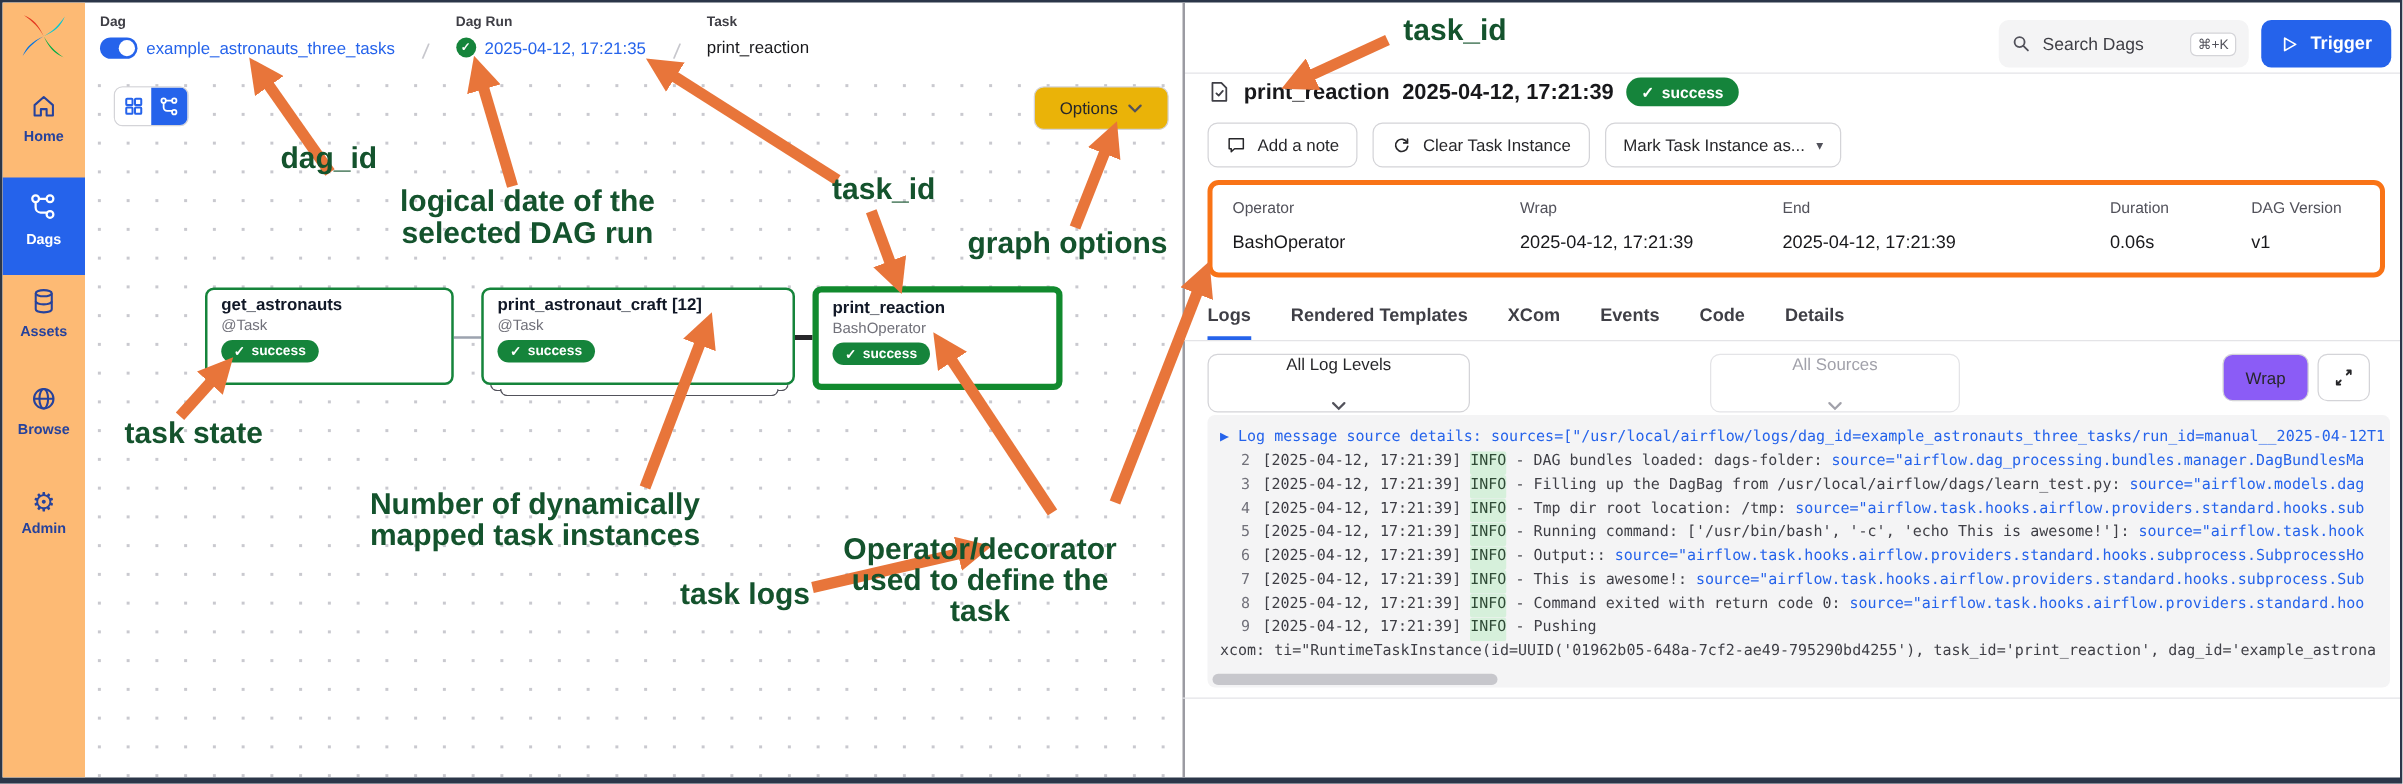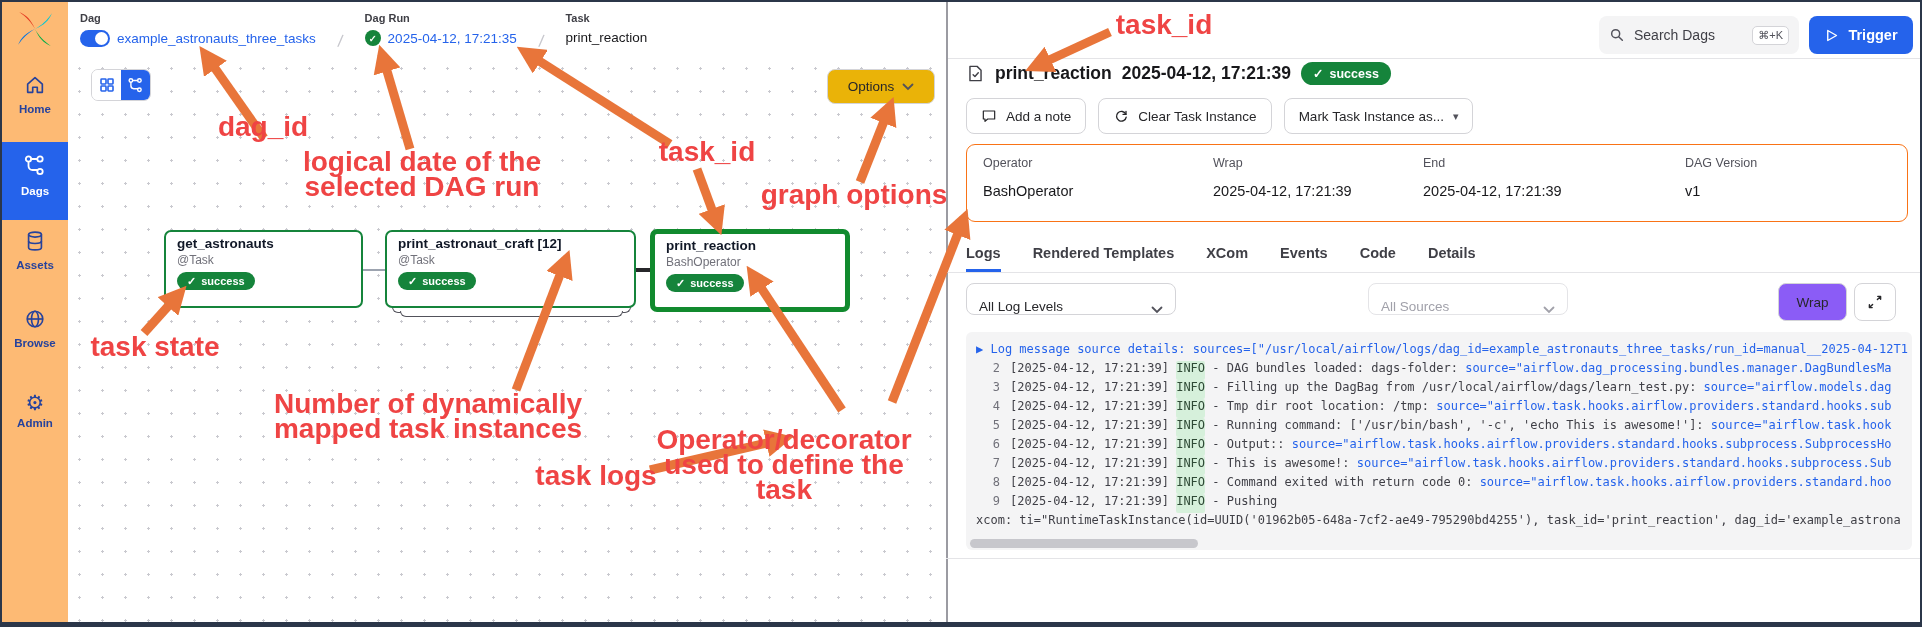--- a/index.html
+++ b/index.html
@@ -44,41 +44,41 @@
   .search{position:absolute;left:1597px;top:14px;width:200px;height:38px;background:#f4f4f5;border-radius:8px;display:flex;align-items:center;gap:9px;padding:0 10px;box-sizing:border-box;z-index:6;}
   .search .stext{font-size:14px;color:#3f3f46;flex:1;}
   .kbd{font-size:11px;color:#52525b;border:1px solid #d4d4d8;background:#fff;border-radius:5px;padding:2px 5px;}
   .trigger{position:absolute;left:1807px;top:14px;width:104px;height:38px;background:#2563eb;border-radius:8px;color:#fff;font-size:14.5px;font-weight:600;display:flex;align-items:center;justify-content:center;gap:9px;z-index:6;}
   
   .phead{position:absolute;left:964px;top:60px;display:flex;align-items:center;gap:10px;z-index:6;}
   .ptitle,.ptime{font-size:17.5px;font-weight:700;color:#18181b;}
   .bigpill{display:inline-flex;align-items:center;gap:6px;background:#15843b;color:#fff;border-radius:999px;font-size:12.5px;font-weight:700;padding:4px 12px;}
   .actions{position:absolute;left:964px;top:96px;display:flex;gap:12px;z-index:6;}
   .abtn{height:34px;border:1px solid #d4d4d8;border-radius:8px;background:#fff;display:flex;align-items:center;gap:9px;padding:0 14px;font-size:13.5px;color:#27272a;}
-  .metacard{position:absolute;left:964px;top:142px;width:942px;height:78px;border:1px solid #f97316;border-radius:9px;display:flex;padding:11px 0 0 16px;box-sizing:border-box;z-index:6;}
+  .metacard{position:absolute;left:964px;top:142px;width:942px;height:78px;border:4px solid #f97316;border-radius:9px;display:flex;padding:11px 0 0 16px;box-sizing:border-box;z-index:6;}
   .mcol .mlabel{font-size:12.5px;color:#52525b;}
   .mcol .mval{font-size:14.5px;color:#18181b;margin-top:13px;}
   .tabs{position:absolute;left:944px;top:238px;width:978px;height:33px;border-bottom:1px solid #e4e4e7;display:flex;align-items:flex-end;gap:32px;padding-left:20px;box-sizing:border-box;z-index:6;}
   .tab{font-size:14.5px;font-weight:600;color:#3f3f46;padding-bottom:8px;border-bottom:3px solid transparent;}
   .tab.active{border-bottom-color:#2563eb;}
-  .select{position:absolute;height:32px;border:1px solid #d4d4d8;border-radius:8px;background:#fff;display:flex;align-items:flex-end;justify-content:space-between;padding:0 12px;font-size:13.5px;color:#27272a;box-sizing:border-box;z-index:6;}
+  .select{position:absolute;height:47px;border:1px solid #d4d4d8;border-radius:8px;background:#fff;display:flex;align-items:center;justify-content:space-between;padding:0 12px;font-size:13.5px;color:#27272a;box-sizing:border-box;z-index:6;flex-direction:column;}
   .select.muted{color:#a1a1aa;border-color:#e4e4e7;}
   .wrapbtn{position:absolute;left:1776px;top:281px;width:67px;height:36px;border:1px solid #d4d4d8;border-radius:8px;background:#8b5cf6;font-size:13.5px;color:#27272a;display:flex;align-items:center;justify-content:center;z-index:6;}
   .expandbtn{position:absolute;left:1852px;top:281px;width:40px;height:36px;border:1px solid #d4d4d8;border-radius:8px;background:#fff;display:flex;align-items:center;justify-content:center;z-index:6;}
   
   .logbox{position:absolute;left:964px;top:330px;width:946px;height:218px;background:#f4f4f5;border-radius:6px;padding:10px 0 0 10px;box-sizing:border-box;overflow:hidden;z-index:6;}
   .logline{display:flex;white-space:pre;overflow:hidden;height:19px;font-family:"DejaVu Sans Mono",monospace;font-size:12px;}
   .lognum{width:24px;text-align:right;margin-right:10px;color:#71717a;flex-shrink:0;}
   .seg-d{color:#3f3f46;}
   .seg-b{color:#2563eb;}
   .seg-i{background:#d6f0db;color:#2f4a36;border-radius:2px;}
   .hthumb{position:absolute;left:968px;top:537px;width:228px;height:9px;border-radius:5px;background:#c7c7cc;z-index:7;}
   .logbottomline{position:absolute;left:944px;top:556px;width:978px;height:1px;background:#e4e4e7;z-index:6;}
   
-  .ann{position:absolute;transform:translateX(-50%);color:#ef4444;font-weight:700;font-size:28px;line-height:25px;text-align:center;white-space:pre-line;z-index:61;}
+  .ann{position:absolute;transform:translateX(-50%);color:#14532d;font-weight:700;font-size:24px;line-height:25px;text-align:center;white-space:pre-line;z-index:61;}
   #arrowsvg{position:absolute;left:0;top:0;z-index:60;pointer-events:none;}
 </style>
 </head>
 <body>
 
 <div class="screen">
 
   <aside class="sidebar">
     <svg class="logo" viewBox="0 0 36 36">
       <path d="M18 18 C14 9 10 5 3 2 C10 7 14 11 18 18 Z" fill="#e43921"></path>
@@ -264,20 +264,24 @@
       <div class="mlabel">Operator</div>
         <div class="mval">BashOperator</div>
     </div>
     <div class="mcol" style="width:210px;">
       <div class="mlabel">Wrap</div>
         <div class="mval">2025-04-12, 17:21:39</div>
     </div>
     <div class="mcol" style="width:262px;">
       <div class="mlabel">End</div>
         <div class="mval">2025-04-12, 17:21:39</div>
+    </div>
+    <div class="mcol" style="width:113px;">
+      <div class="mlabel">Duration</div>
+        <div class="mval">0.06s</div>
     </div>
     <div class="mcol">
       <div class="mlabel">DAG Version</div>
         <div class="mval">v1</div>
     </div>
   </div>
 
   <div class="tabs">
     <span class="tab active">Logs</span>
     <span class="tab">Rendered Templates</span>

